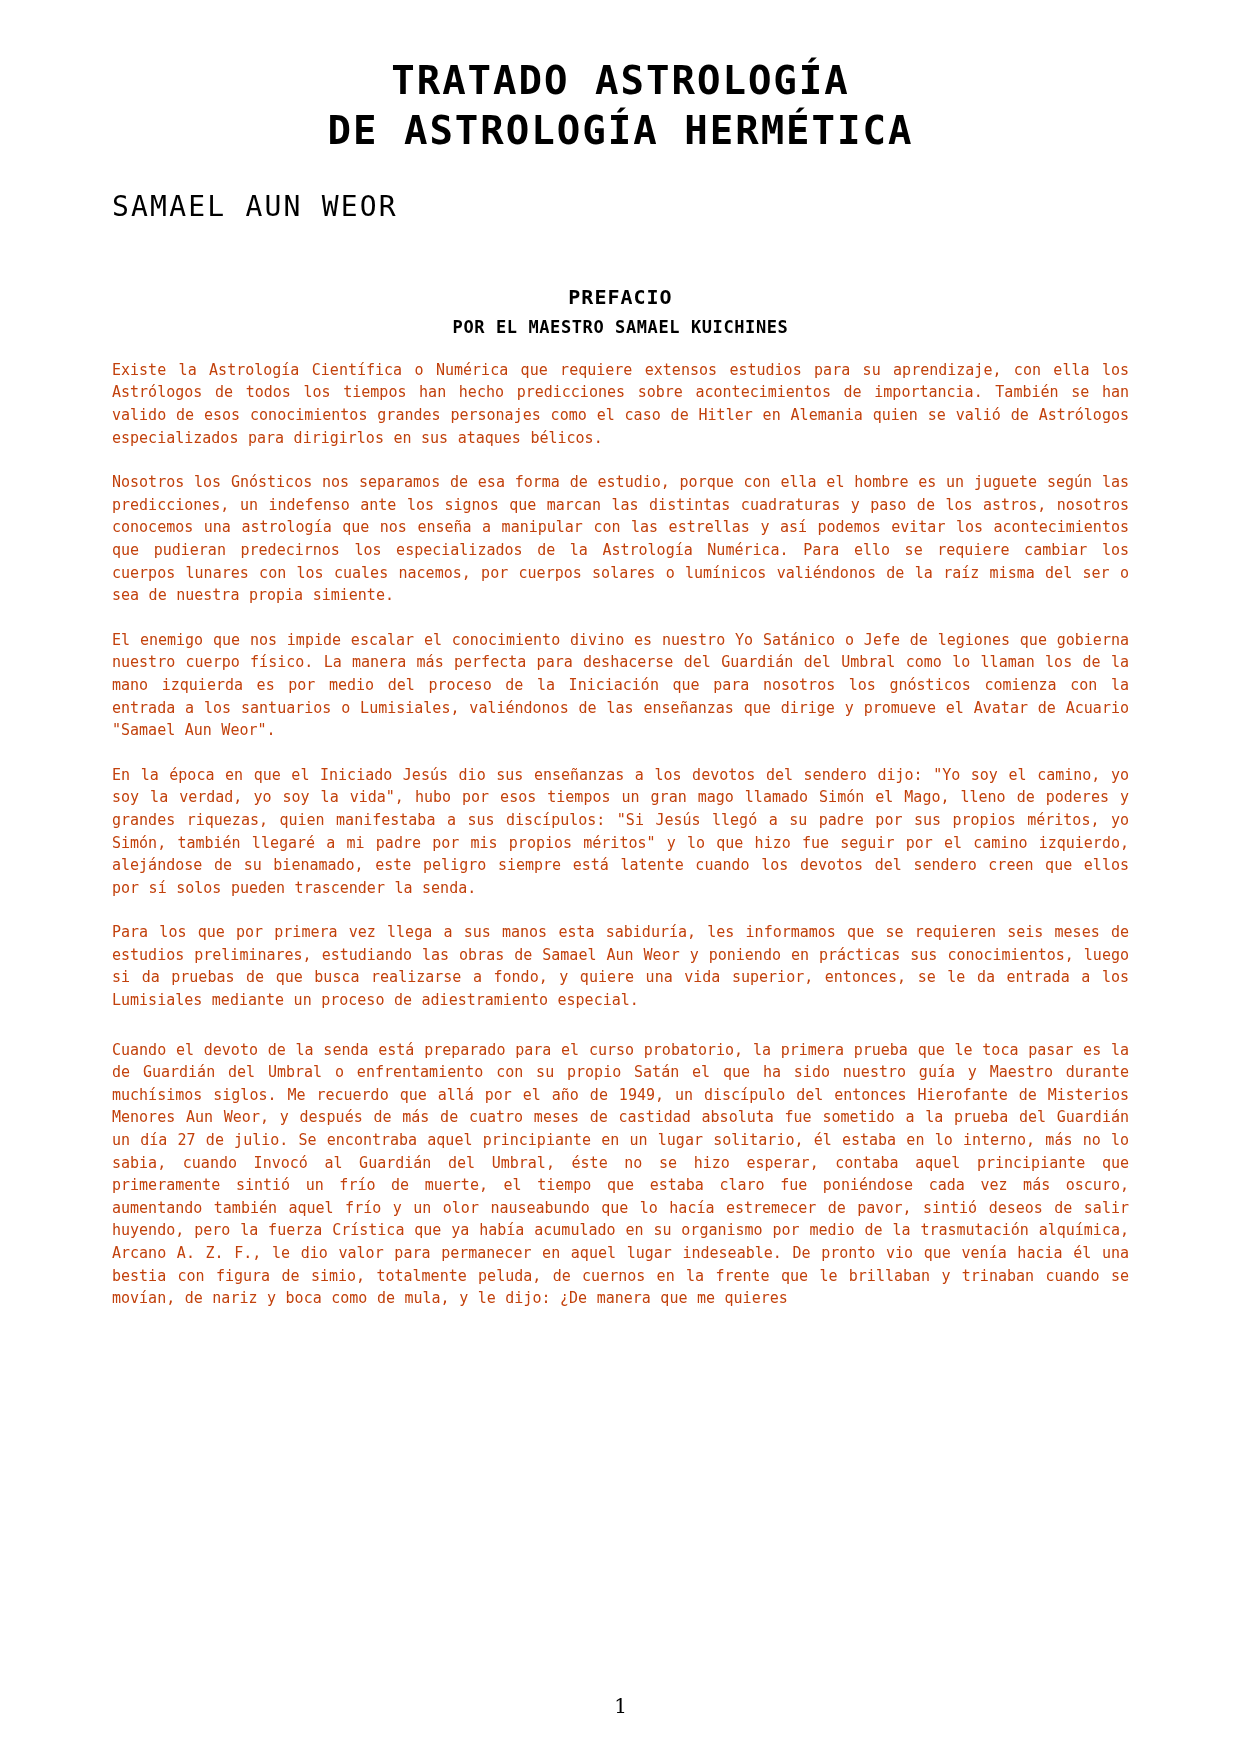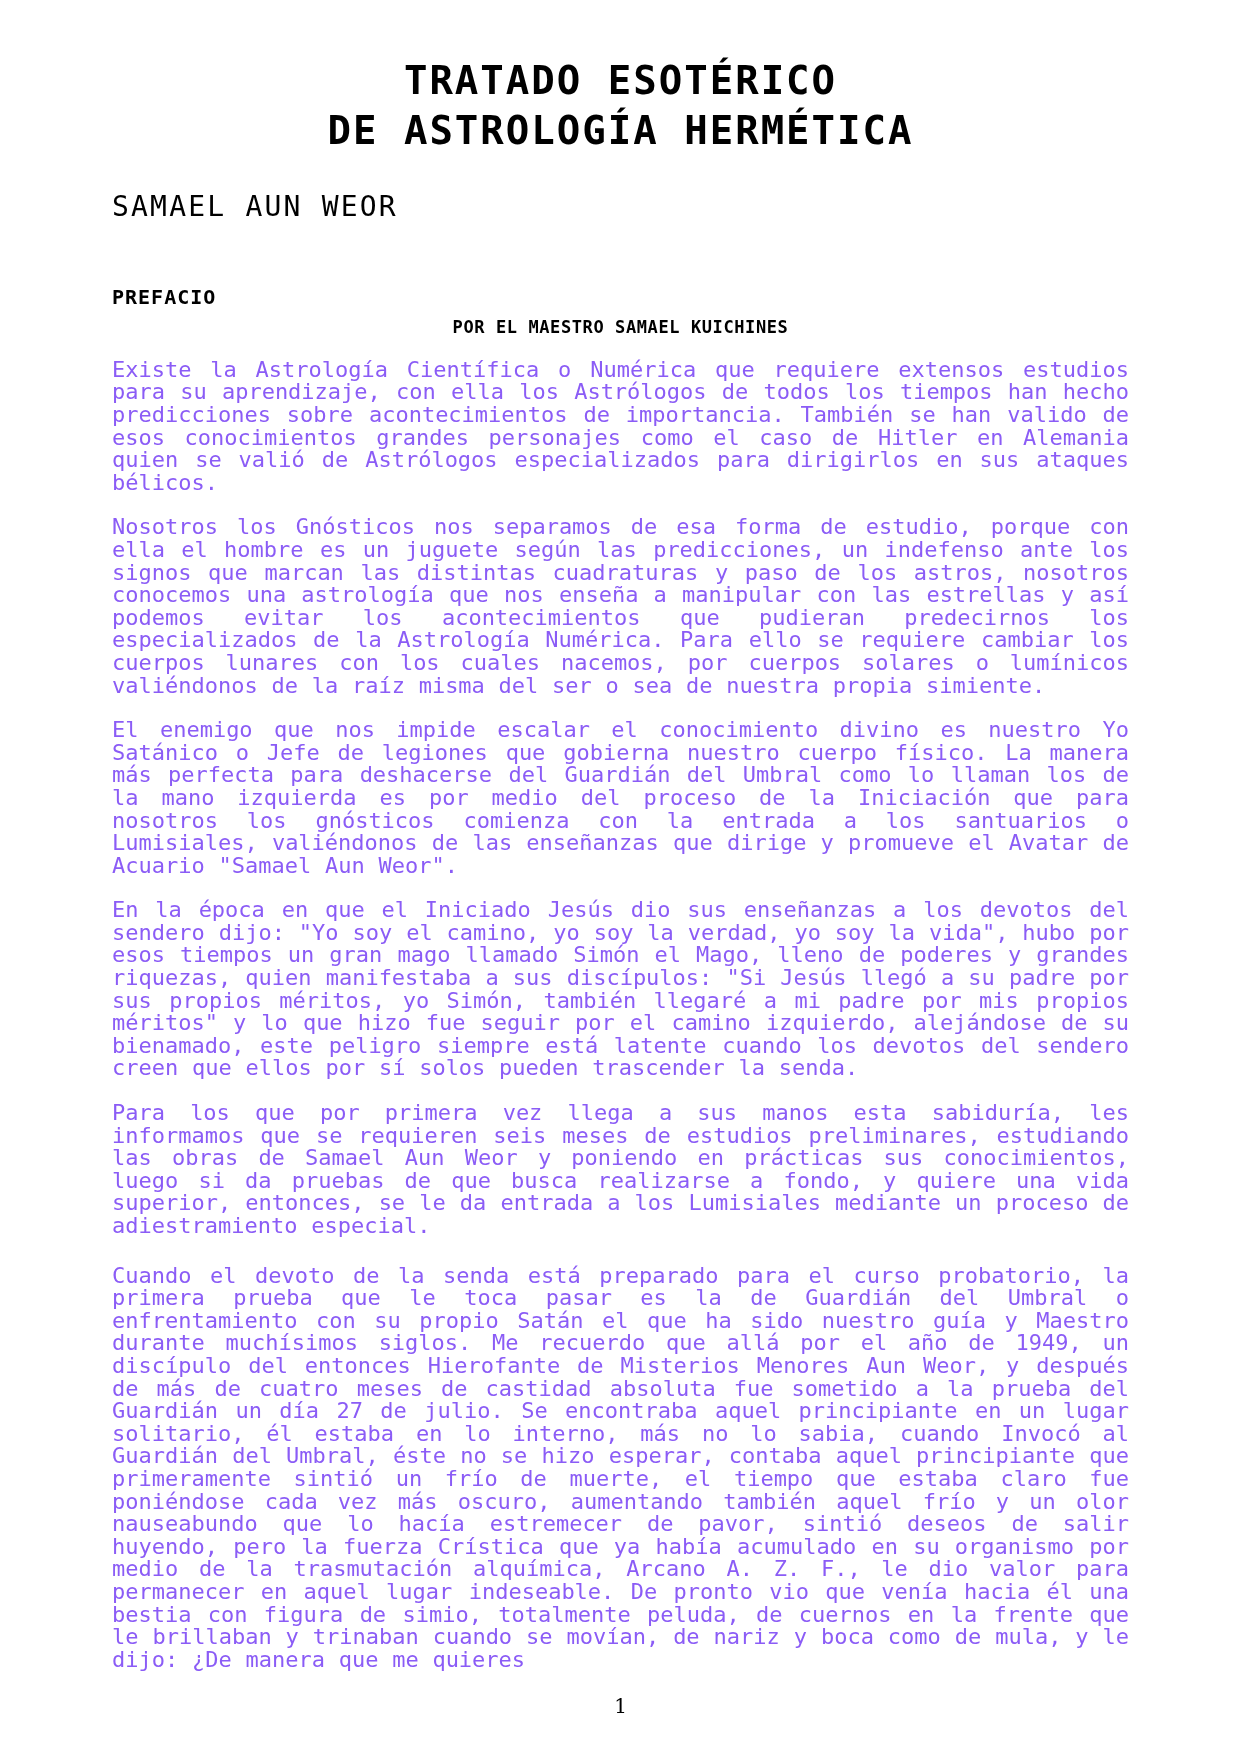--- a/index.html
+++ b/index.html
@@ -40,21 +40,21 @@
     text-align: left;
     font-family: "DejaVu Sans Mono", "Liberation Mono", monospace;
     font-weight: normal;
     font-size: 28px;
     letter-spacing: 2.2px;
     margin: 34px 0 0 0;
     white-space: pre;
   }
 
   .section-heading {
-    text-align: left;
+    text-align: center;
     font-family: "DejaVu Sans Mono", "Liberation Mono", monospace;
     font-weight: bold;
     font-size: 20px;
     letter-spacing: 1.0px;
     margin: 62px 0 0 0;
     white-space: pre;
   }
 
   .section-subheading {
     text-align: center;
@@ -65,26 +65,26 @@
     margin: 8px 0 0 0;
     white-space: pre;
   }
 
   .body-copy {
     margin-top: 22px;
   }
 
   .body-copy p {
     font-family: "DejaVu Sans Mono", "Liberation Mono", monospace;
-    font-size: 22px;
+    font-size: 15px;
     line-height: 22.6px;
     text-align: justify;
     text-justify: inter-word;
     margin: 0 0 22px 0;
-    color: #8b5cf6;
+    color: #c2410c;
     word-spacing: 0.5px;
     hyphens: none;
   }
   .body-copy p:last-child {
     margin-bottom: 0;
     margin-top: 27px;
   }
 
   .page-number {
     position: absolute;
@@ -96,21 +96,21 @@
     font-size: 20px;
     color: #000000;
   }
 </style>
 </head>
 <body>
 
 <div class="page">
 
   <h1 class="doc-title">
-    <span class="line">TRATADO ESOTÉRICO</span>
+    <span class="line">TRATADO ASTROLOGÍA</span>
     <span class="line">DE ASTROLOGÍA HERMÉTICA</span>
   </h1>
 
   <div class="doc-author">SAMAEL AUN WEOR</div>
 
   <div class="section-heading">PREFACIO</div>
 
   <div class="section-subheading">POR EL MAESTRO SAMAEL KUICHINES</div>
 
   <div class="body-copy">

